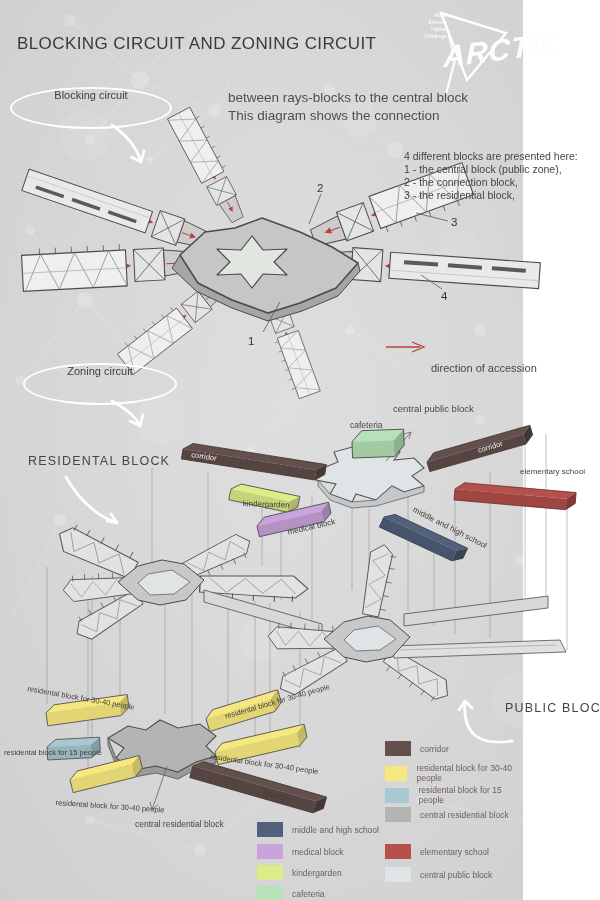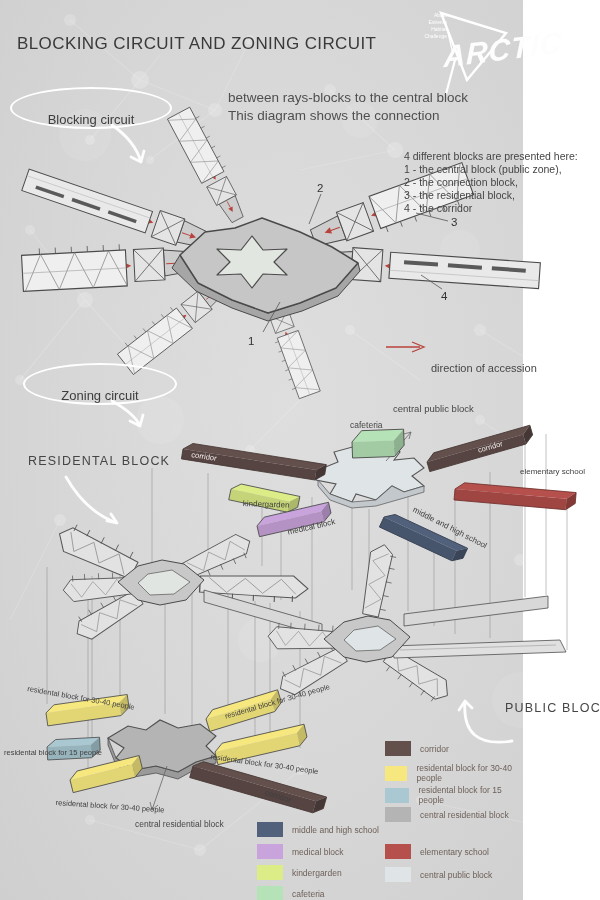--- a/index.html
+++ b/index.html
@@ -4,21 +4,21 @@
 <style>
   html,body{margin:0;padding:0;}
   body{width:600px;height:900px;overflow:hidden;}
   .poster{position:relative;width:523px;height:900px;
     background:radial-gradient(ellipse at 55% 45%, #dedede 0%, #d7d7d7 55%, #cfcfcf 100%);
     font-family:"Liberation Sans",sans-serif;}
   svg.layer{position:absolute;left:0;top:0;}
   .lbl{position:absolute;color:#474747;transform-origin:0 0;white-space:nowrap;line-height:1.1;}
   .title{font-size:17px;letter-spacing:.4px;color:#3a3a3a;}
   .badge{position:absolute;border:2px solid #ffffff;border-radius:50%;display:flex;
-    align-items:flex-end;justify-content:center;color:#3d3d3d;font-size:13px;background:transparent;}
+    align-items:flex-start;justify-content:center;color:#3d3d3d;font-size:11px;background:transparent;}
   .desc{font-size:13.5px;color:#4f4f4f;line-height:18px;}
   .list{font-size:10.5px;color:#454545;line-height:13px;margin-top:17px;}
   .num{position:absolute;font-size:11.5px;color:#333;}
   .wordmark{position:absolute;left:444px;top:40px;width:160px;font-size:30px;font-weight:bold;
     font-style:italic;color:#fdfdfd;letter-spacing:1px;transform:rotate(-7deg) skewX(-8deg);transform-origin:0 0;}
   .tagline{position:absolute;left:413px;top:12px;width:34px;text-align:right;font-size:5px;
     line-height:7px;color:#ffffff;}
   .seclabel{font-size:12.5px;letter-spacing:1.2px;color:#454545;}
   .small{font-size:8px;color:#3f3f3f;}
   .tiny{font-size:7.5px;color:#3f3f3f;}
@@ -320,21 +320,20 @@
   <div class="lbl desc" style="left:228px;top:89px;">
     <div>between rays-blocks to the central block</div>
     <div>This diagram shows the connection</div>
   </div>
 
   <div class="lbl list" style="left:404px;top:133px;">
     <div>4 different blocks are presented here:</div>
     <div>1 - the central block (public zone),</div>
     <div>2 - the connection block,</div>
     <div>3 - the residential block,</div>
-    <div>4 - the corridor</div>
   </div>
 
   <div class="num" style="left:248px;top:335px;">1</div>
   <div class="num" style="left:317px;top:182px;">2</div>
   <div class="num" style="left:451px;top:216px;">3</div>
   <div class="num" style="left:441px;top:290px;">4</div>
 
   <div class="lbl" style="left:431px;top:341px;font-size:11px;margin-top:21px;">direction of accession</div>
 
   <div class="badge" style="left:23px;top:363px;width:150px;height:38px;">

